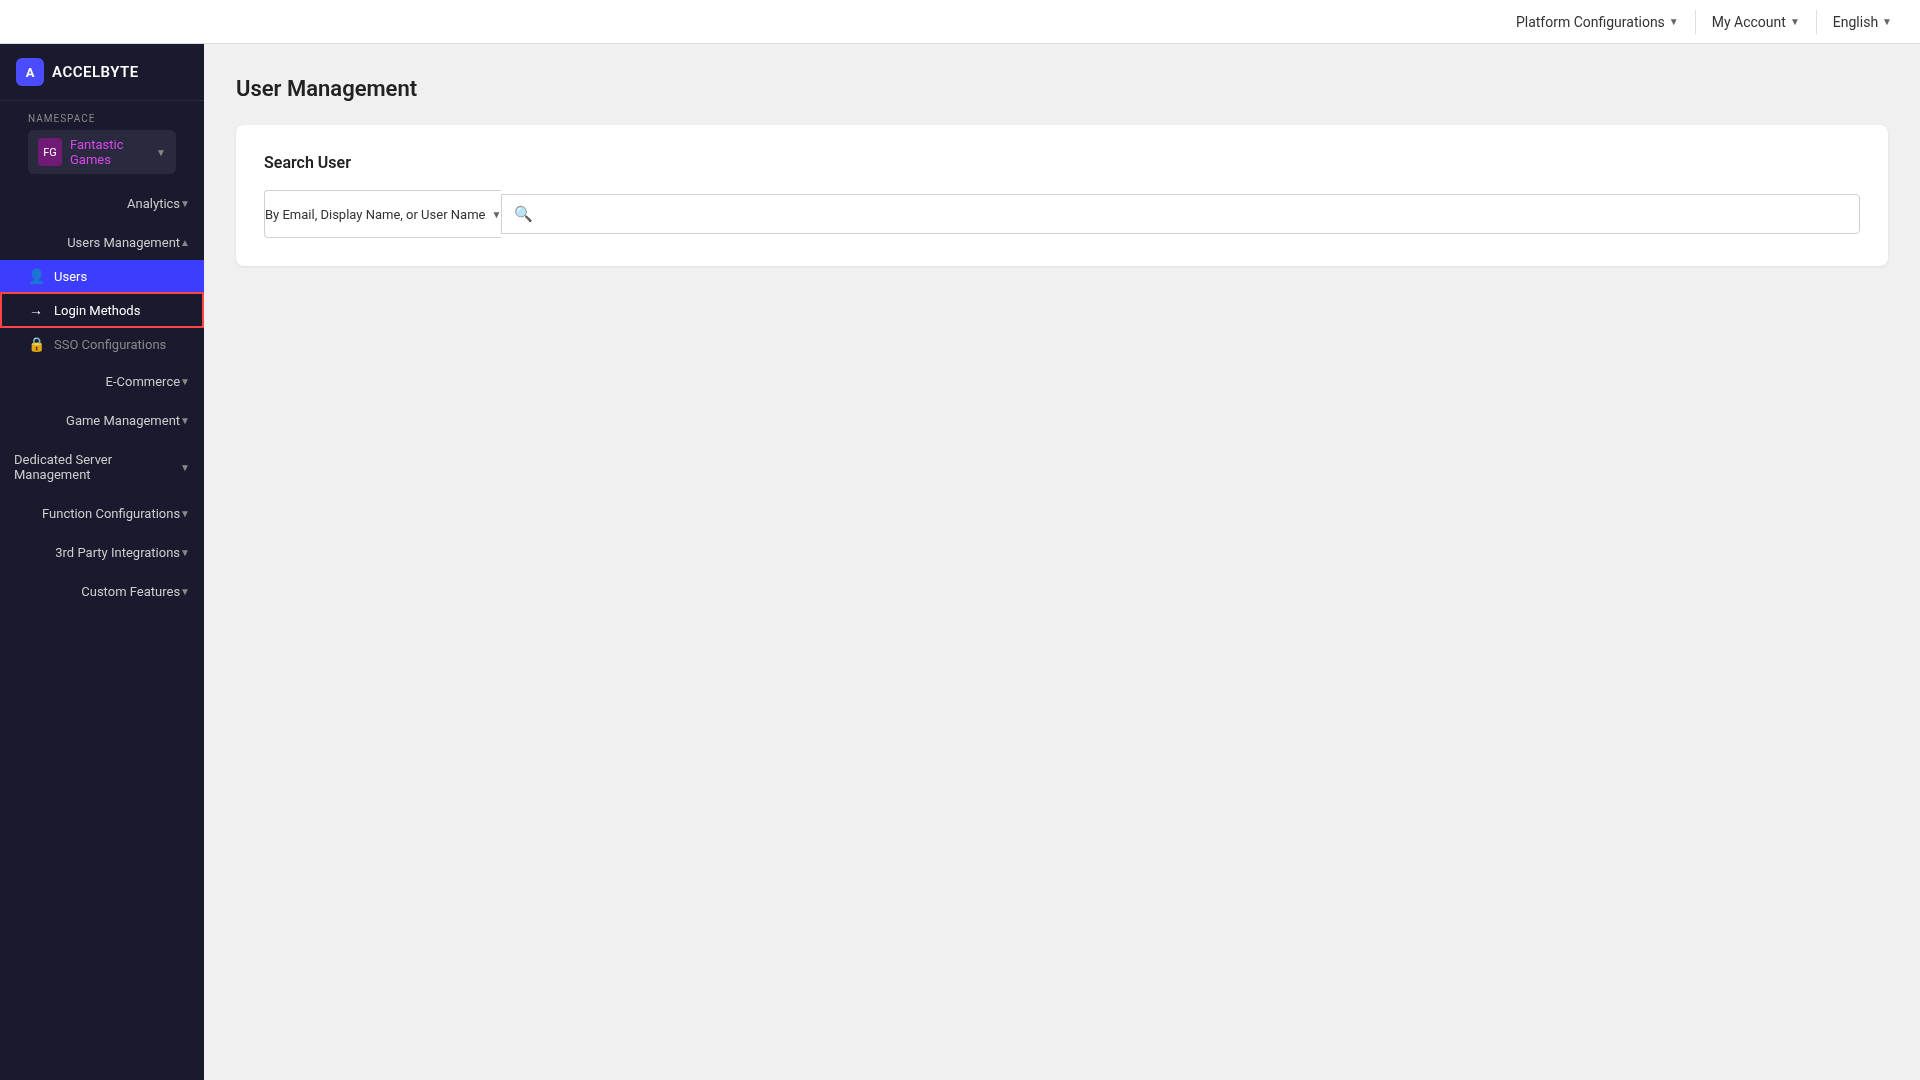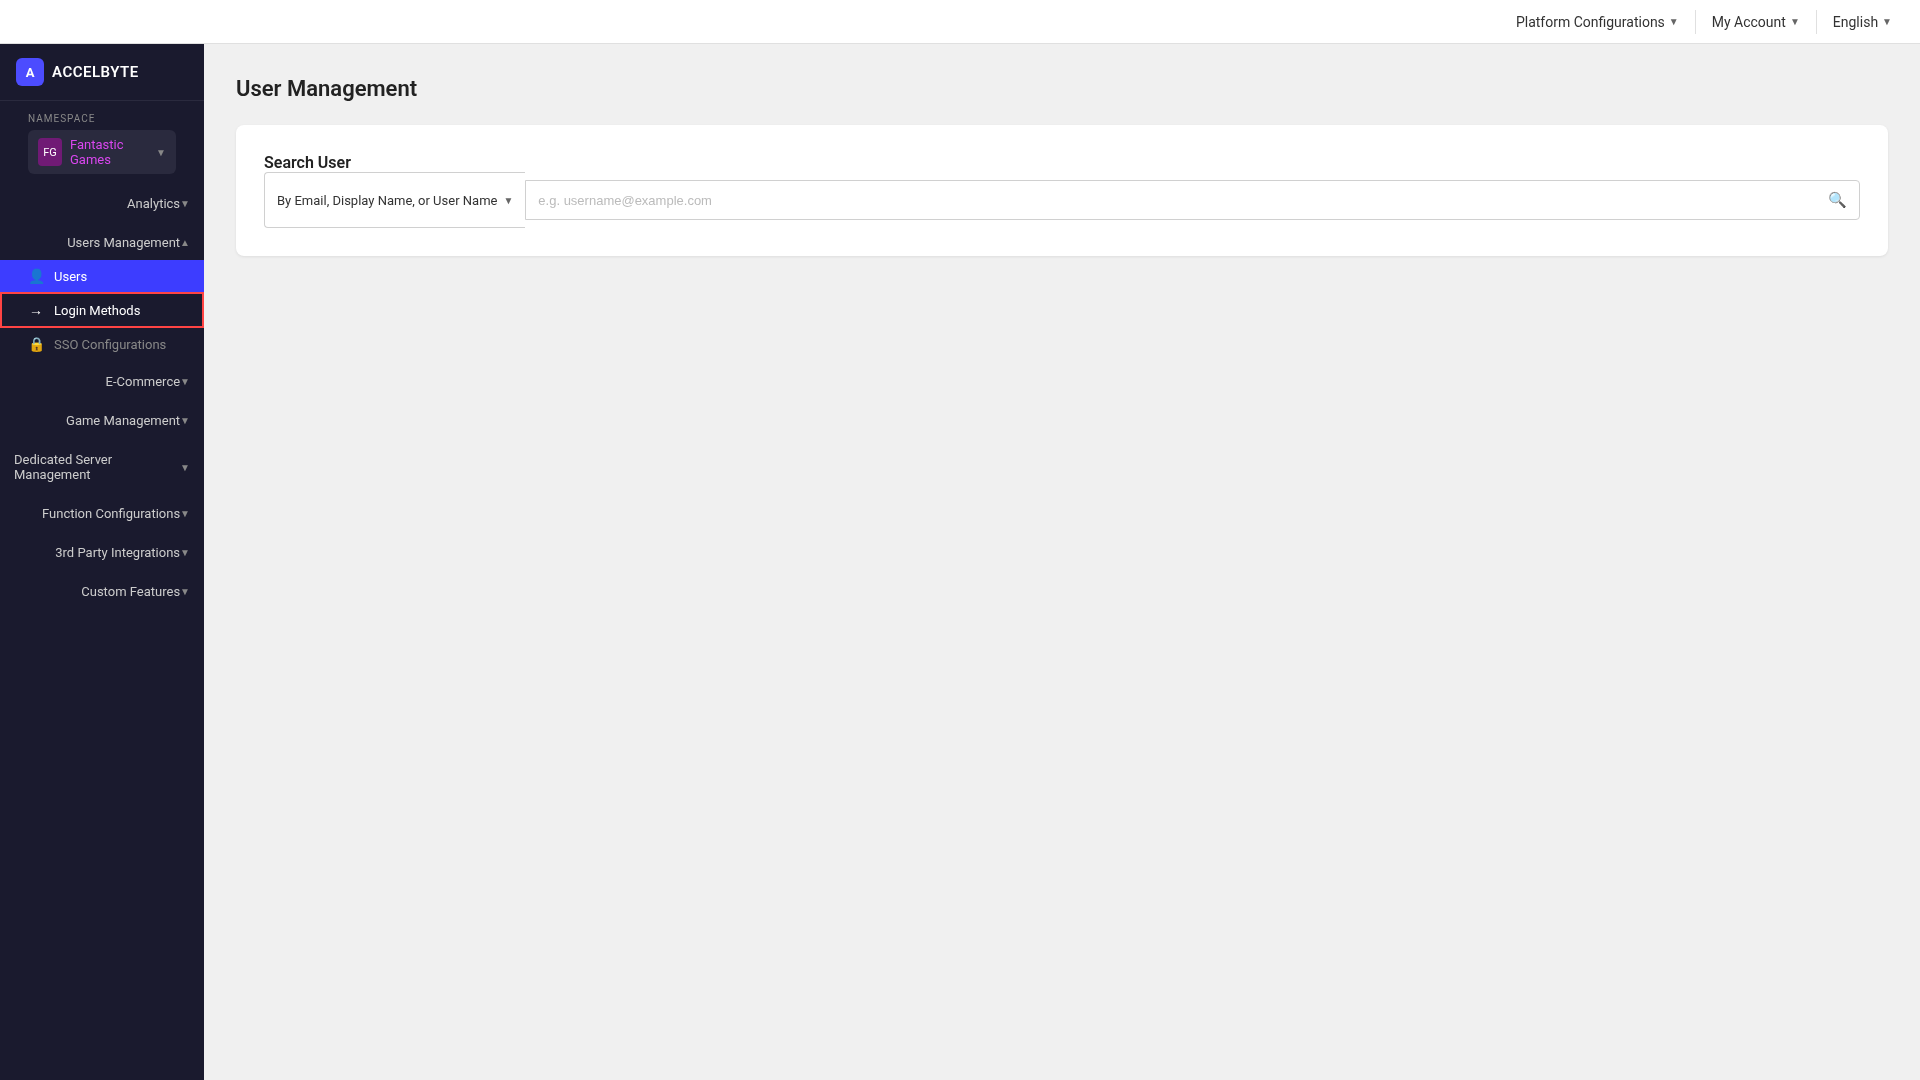--- a/index.html
+++ b/index.html
@@ -176,42 +176,43 @@
       background: #ffffff;
       border-radius: 8px;
       padding: 28px 28px;
       box-shadow: 0 1px 3px rgba(0,0,0,0.08);
     }
 
     .search-card-title {
       font-size: 16px;
       font-weight: 600;
       color: #222;
+      margin-bottom: 18px;
     }
 
     .search-row {
       display: flex;
       align-items: center;
       gap: 0;
     }
 
     .search-dropdown {
       display: flex;
       align-items: center;
       gap: 6px;
       border: 1px solid #d0d0d0;
       border-right: none;
       border-radius: 4px 0 0 4px;
-      padding: 8px 12px;
+      padding: 8px 0;
       background: #fff;
       cursor: pointer;
       font-size: 13px;
       color: #333;
       white-space: nowrap;
-      height: 56px;
+      height: 48px;
     }
     .search-dropdown .chevron { font-size: 10px; color: #666; }
 
     .search-input-wrap {
       flex: 1;
       display: flex;
       align-items: center;
       border: 1px solid #d0d0d0;
       border-radius: 0 4px 4px 0;
       height: 40px;
@@ -349,20 +350,19 @@
 
     <div class="search-card">
       <div class="search-card-title">Search User</div>
 
       <div class="search-row">
         <div class="search-dropdown">
           <span>By Email, Display Name, or User Name</span>
           <span class="chevron">▼</span>
         </div>
         <div class="search-input-wrap">
-          <input class="search-input" type="text" placeholder="e.g. username@example.com" style="">
           <span class="search-icon-btn">🔍</span>
         </div>
       </div>
     </div>
   </main>
 
 </div>
 
 </body></html>

